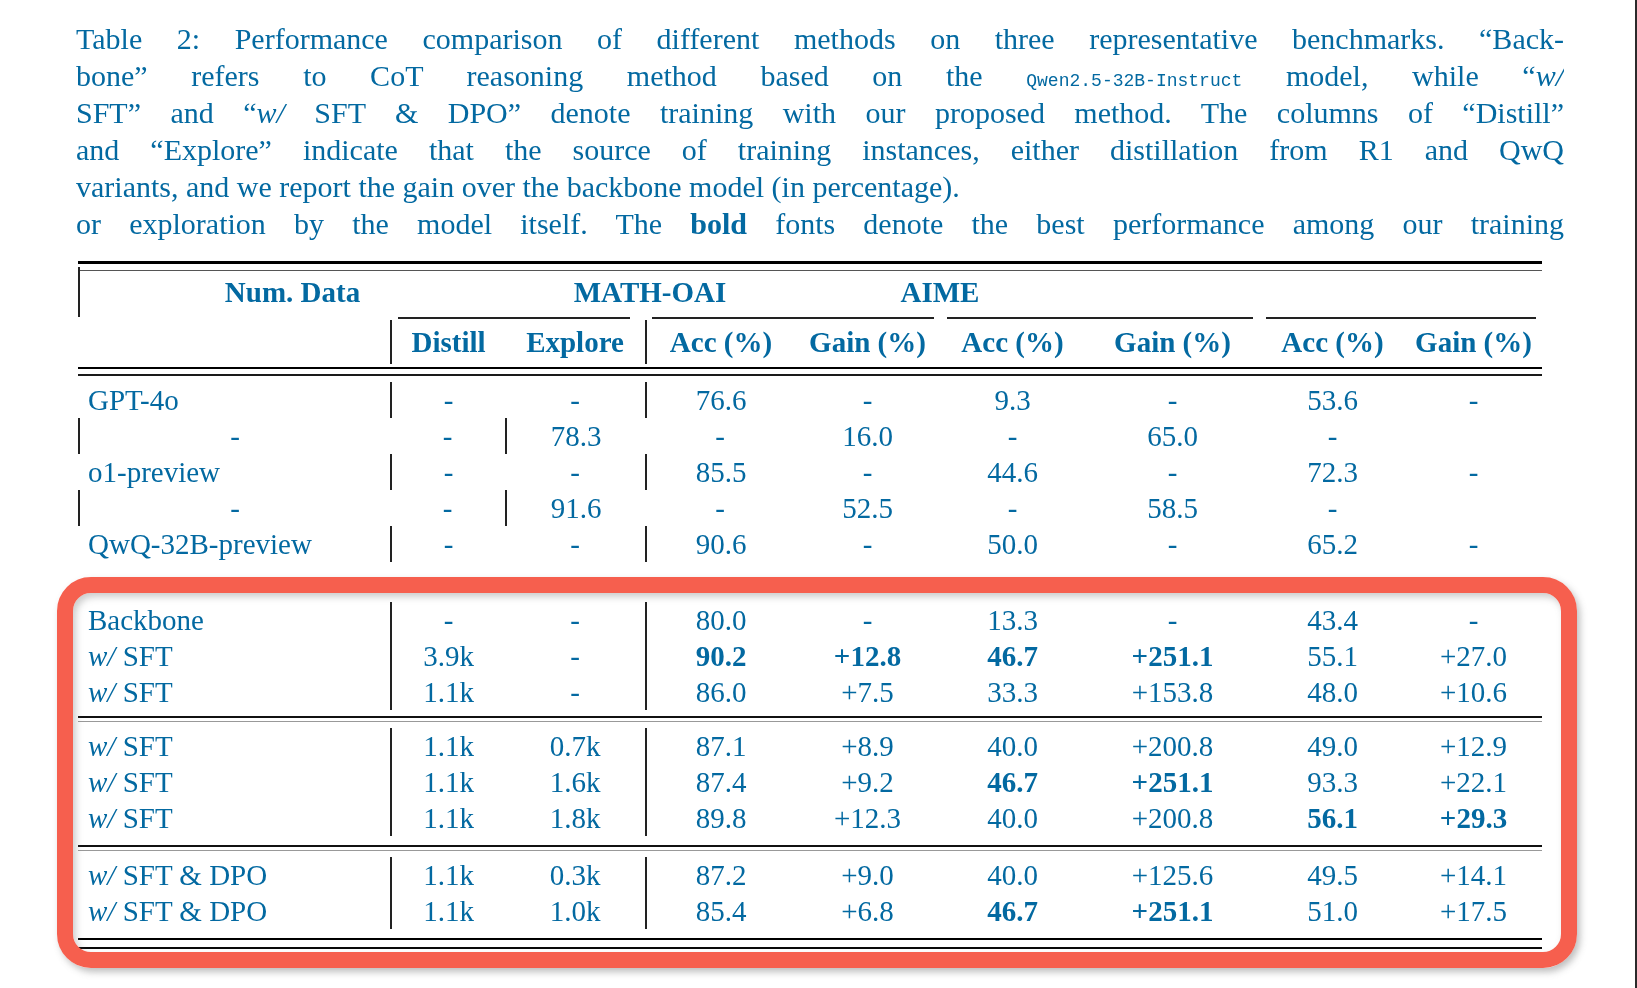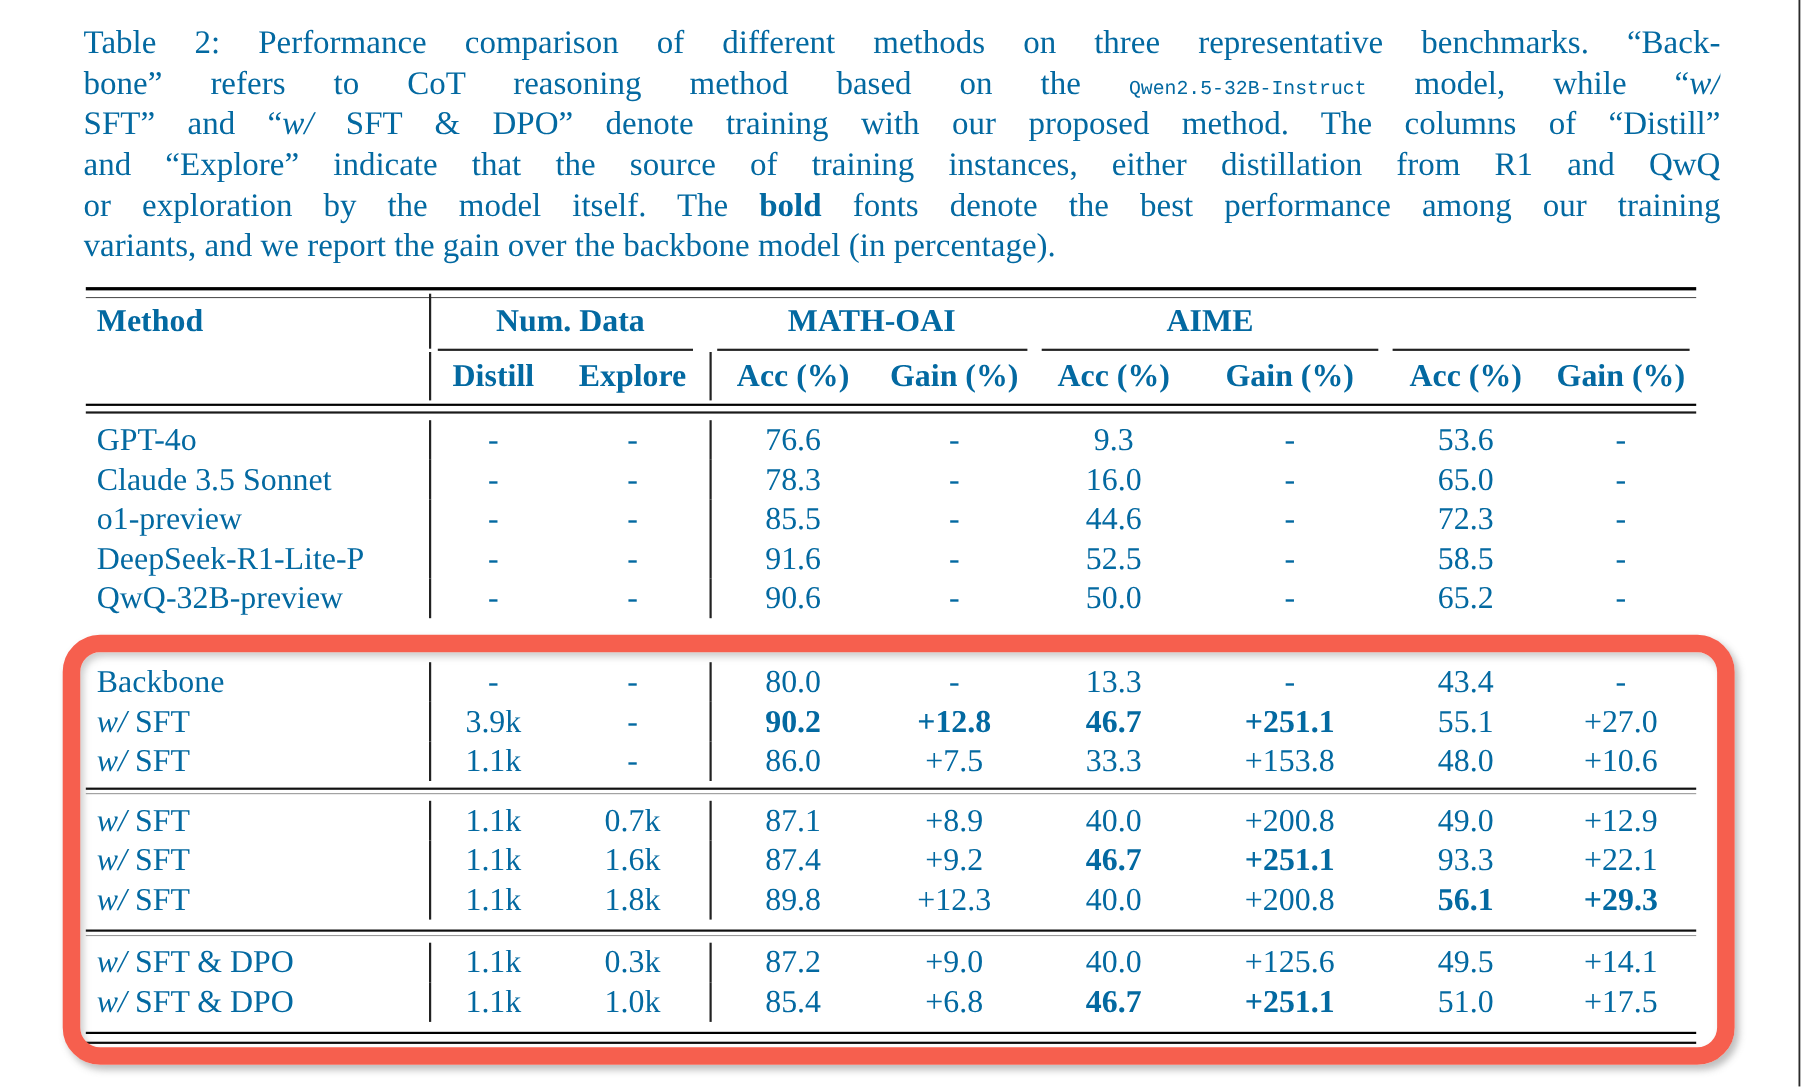--- a/index.html
+++ b/index.html
@@ -45,37 +45,36 @@
 </head>
 <body>
 
 <div id="page" style="background: rgb(255, 255, 255);">
 
   <div id="caption">
       <div class="cap-line just"><span>Table 2: Performance comparison of different methods on three representative benchmarks. “Back-</span></div>
       <div class="cap-line just"><span>bone” refers to CoT reasoning method based on the </span><span class="mono">Qwen2.5-32B-Instruct</span><span> model, while “</span><span class="italic">w/</span></div>
       <div class="cap-line just"><span>SFT” and “</span><span class="italic">w/</span><span> SFT &amp; DPO” denote training with our proposed method. The columns of “Distill”</span></div>
       <div class="cap-line just"><span>and “Explore” indicate that the source of training instances, either distillation from R1 and QwQ</span></div>
+      <div class="cap-line "><span>variants, and we report the gain over the backbone model (in percentage).</span></div>
       <div class="cap-line just"><span>or exploration by the model itself. The </span><span class="bold">bold</span><span> fonts denote the best performance among our training</span></div>
-      <div class="cap-line "><span>variants, and we report the gain over the backbone model (in percentage).</span></div>
     </div>
 
   <div class="rule rule-top" style="top:261px"></div>
   <div class="cmid" style="left:398px;top:317px;width:232px"></div>
   <div class="cmid" style="left:652px;top:317px;width:282px"></div>
   <div class="cmid" style="left:947px;top:317px;width:306px"></div>
   <div class="cmid" style="left:1266px;top:317px;width:270px"></div>
   <div class="rule rule-head" style="top:367px"></div>
   <div class="rule rule-mid" style="top:584px"></div>
   <div class="rule rule-mid" style="top:716px"></div>
   <div class="rule rule-mid" style="top:845px"></div>
   <div class="rule rule-bot" style="top:938px"></div>
 
   <div class="trow" style="top:267px;height:50px">
-    <div class="cell method hbold">Method</div>
     <div class="cell hbold vl span2">Num. Data</div>
     <div class="cell hbold span2">MATH-OAI</div>
     <div class="cell hbold span2">AIME</div>
   </div>
 
   <div class="trow" style="top:320px;height:44px">
     <div class="cell method"></div>
     <div class="cell hbold vl">Distill</div>
     <div class="cell hbold">Explore</div>
     <div class="cell hbold vl">Acc (%)</div>
@@ -92,21 +91,20 @@
         <div class="cell num vl">-</div>
         <div class="cell num">-</div>
         <div class="cell num vl">76.6</div>
         <div class="cell num">-</div>
         <div class="cell num">9.3</div>
         <div class="cell num">-</div>
         <div class="cell num">53.6</div>
         <div class="cell num">-</div>
       </div>
       <div class="trow" style="top: 418px; height: 36px;">
-        <div class="cell method">Claude 3.5 Sonnet</div>
         <div class="cell num vl">-</div>
         <div class="cell num">-</div>
         <div class="cell num vl">78.3</div>
         <div class="cell num">-</div>
         <div class="cell num">16.0</div>
         <div class="cell num">-</div>
         <div class="cell num">65.0</div>
         <div class="cell num">-</div>
       </div>
       <div class="trow" style="top: 454px; height: 36px;">
@@ -114,21 +112,20 @@
         <div class="cell num vl">-</div>
         <div class="cell num">-</div>
         <div class="cell num vl">85.5</div>
         <div class="cell num">-</div>
         <div class="cell num">44.6</div>
         <div class="cell num">-</div>
         <div class="cell num">72.3</div>
         <div class="cell num">-</div>
       </div>
       <div class="trow" style="top: 490px; height: 36px;">
-        <div class="cell method">DeepSeek-R1-Lite-P</div>
         <div class="cell num vl">-</div>
         <div class="cell num">-</div>
         <div class="cell num vl">91.6</div>
         <div class="cell num">-</div>
         <div class="cell num">52.5</div>
         <div class="cell num">-</div>
         <div class="cell num">58.5</div>
         <div class="cell num">-</div>
       </div>
       <div class="trow" style="top: 526px; height: 36px;">

